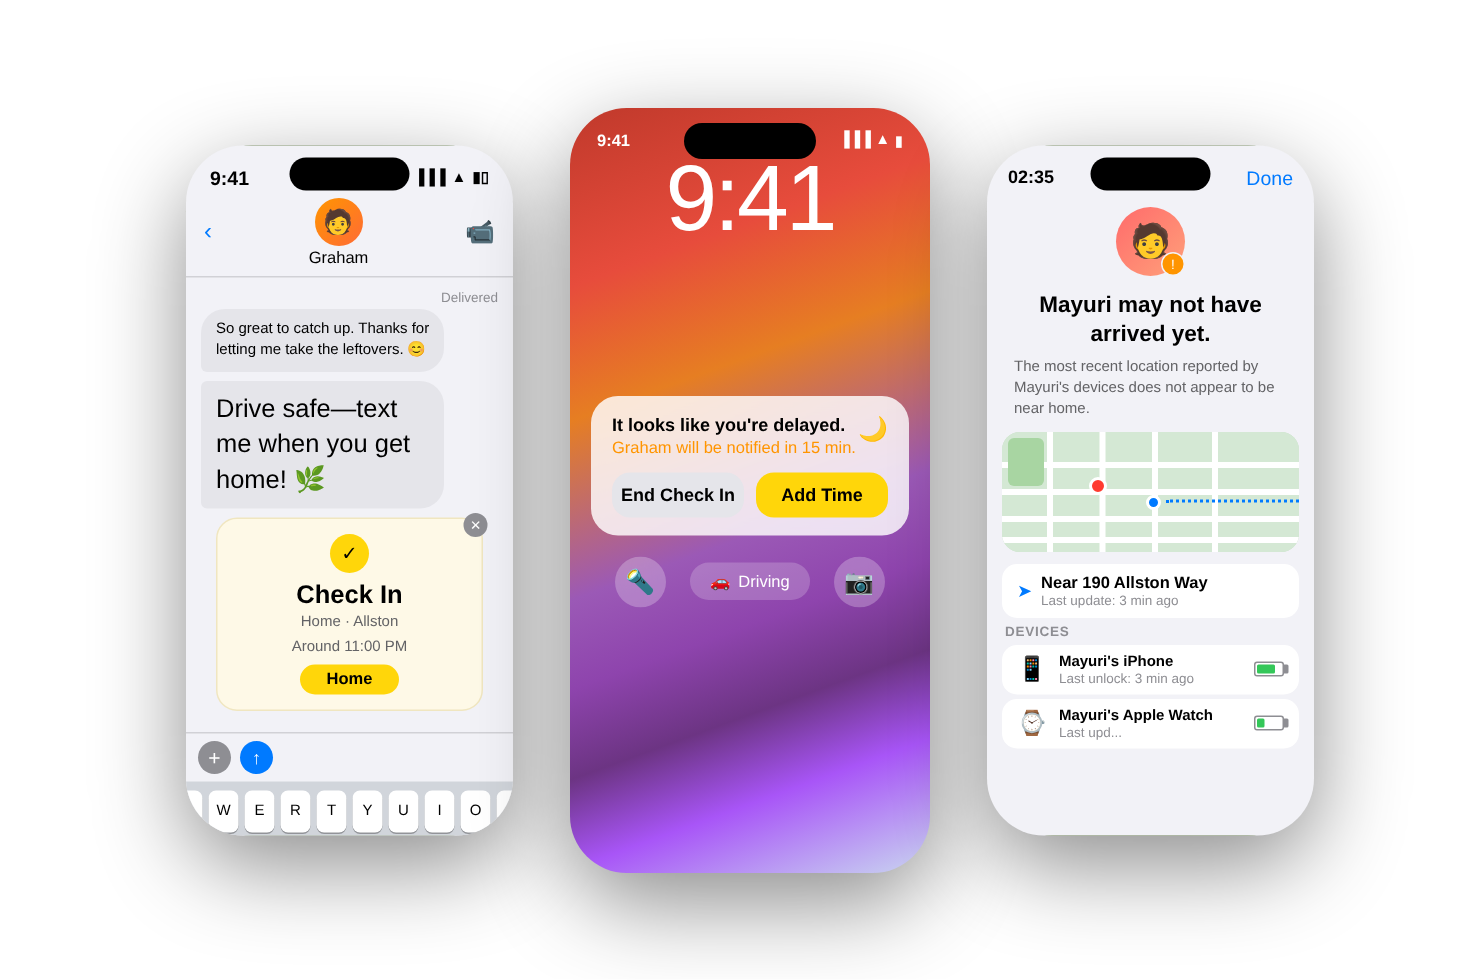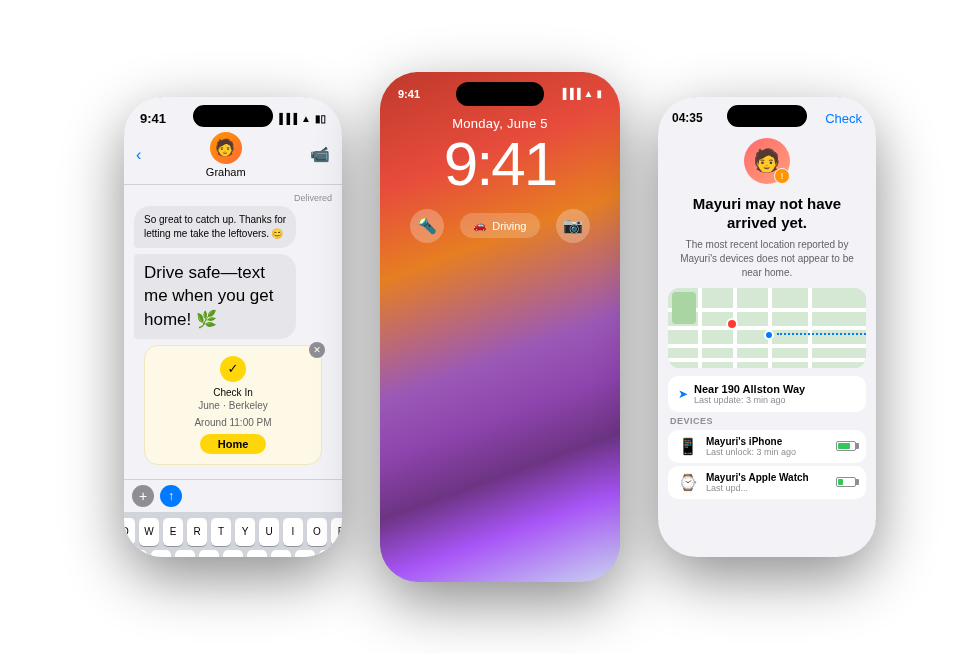--- a/index.html
+++ b/index.html
@@ -127,21 +127,21 @@
       display: flex; align-items: center; justify-content: center;
     }
     .checkin-check {
       width: 26px; height: 26px;
       background: #ffd60a;
       border-radius: 50%;
       margin: 0 auto 5px;
       display: flex; align-items: center; justify-content: center;
       font-size: 13px;
     }
-    .checkin-title { font-size: 10px; font-weight: 400; color: #000; margin-bottom: 2px; }
+    .checkin-title { font-size: 17px; font-weight: 700; color: #000; margin-bottom: 2px; }
     .checkin-detail { font-size: 10px; color: #636366; margin-bottom: 6px; }
     .checkin-edit-btn {
       background: #ffd60a;
       border-radius: 14px;
       padding: 4px 18px;
       font-size: 11px;
       font-weight: 600;
       color: #000;
       display: inline-block;
     }
@@ -316,21 +316,21 @@
       font-size: 9px; color: #fff;
       border: 1.5px solid #f2f2f7;
     }
     .alert-title {
       font-size: 15px; font-weight: 700; color: #000;
       text-align: center; padding: 0 20px; line-height: 1.3;
       margin-bottom: 5px;
     }
     .alert-desc {
       font-size: 10px; color: #636366;
-      text-align: center; padding: 0 18px;
+      text-align: left; padding: 0 18px;
       line-height: 1.4;
     }
 
     .alert-map {
       margin: 8px 10px;
       border-radius: 12px;
       overflow: hidden;
       height: 80px;
       background: #c8dfc8;
       position: relative;
@@ -455,21 +455,21 @@
 
     <div class="msg-body">
       <div class="msg-delivered">Delivered</div>
       <div class="bubble-received">So great to catch up. Thanks for letting me take the leftovers. 😊</div>
       <div class="bubble-received2">Drive safe—text me when you get home! 🌿</div>
 
       <div class="checkin-card">
         <div class="checkin-close">✕</div>
         <div class="checkin-check">✓</div>
         <div class="checkin-title">Check In</div>
-        <div class="checkin-detail">June · Berkeley</div>
+        <div class="checkin-detail">Home · Allston</div>
         <div class="checkin-detail">Around 11:00 PM</div>
         <div class="checkin-edit-btn">Home</div>
       </div>
     </div>
 
     <div class="msg-input-bar">
       <div class="msg-input-plus">+</div>
       <div class="msg-send-btn">↑</div>
     </div>
 
@@ -508,47 +508,55 @@
 
     <div class="lock-status-bar">
       <span class="lock-time-small">9:41</span>
       <div class="lock-status-icons">
         <span>▐▐▐</span>
         <span>▲</span>
         <span>▮</span>
       </div>
     </div>
 
-    <div class="lock-date">Monday, June 5</div>
     <div class="lock-time">9:41</div>
 
+    <div class="lock-notification" style="position:relative;">
+      <div class="lock-notif-title">It looks like you're delayed.</div>
+      <div class="lock-notif-sub">Graham will be notified in 15 min.</div>
+      <span class="lock-notif-emoji">🌙</span>
+      <div class="lock-notif-buttons">
+        <div class="lock-btn-end">End Check In</div>
+        <div class="lock-btn-add">Add Time</div>
+      </div>
+    </div>
 
     <div class="lock-bottom-bar">
       <div class="lock-bottom-icon">🔦</div>
       <div class="lock-driving-btn">
         <span>🚗</span>
         <span>Driving</span>
       </div>
       <div class="lock-bottom-icon">📷</div>
     </div>
   </div>
 </div>
 
 <div class="phone phone3">
   <div class="phone-inner">
     <div class="dynamic-island"></div>
 
     <div class="alert-status-bar">
-      <span class="time">04:35</span>
+      <span class="time">02:35</span>
       <div class="status-icons">
         <span style="font-size:9px;">▐▐▐</span>
         <span style="font-size:9px;">▲</span>
         <span style="font-size:9px;">▮</span>
       </div>
-      <span class="alert-done">Check</span>
+      <span class="alert-done">Done</span>
     </div>
 
     <div class="alert-avatar-section">
       <div class="alert-avatar">
         🧑
         <div class="alert-badge">!</div>
       </div>
     </div>
 
     <div class="alert-title">Mayuri may not have arrived yet.</div>

